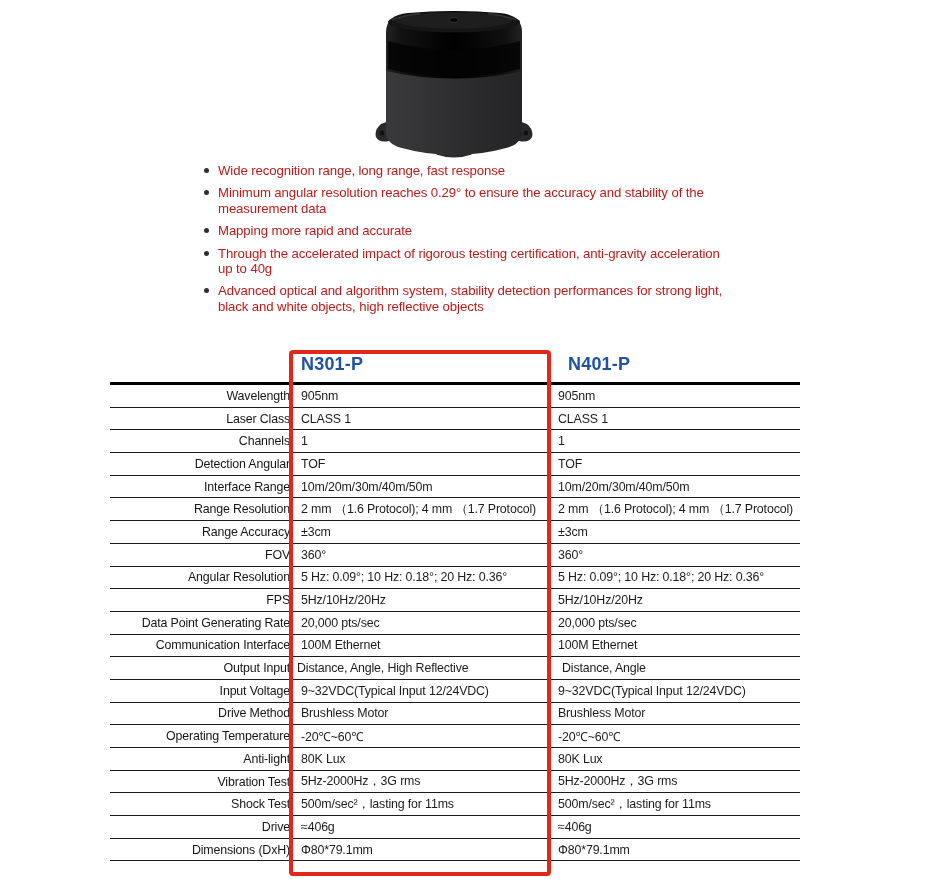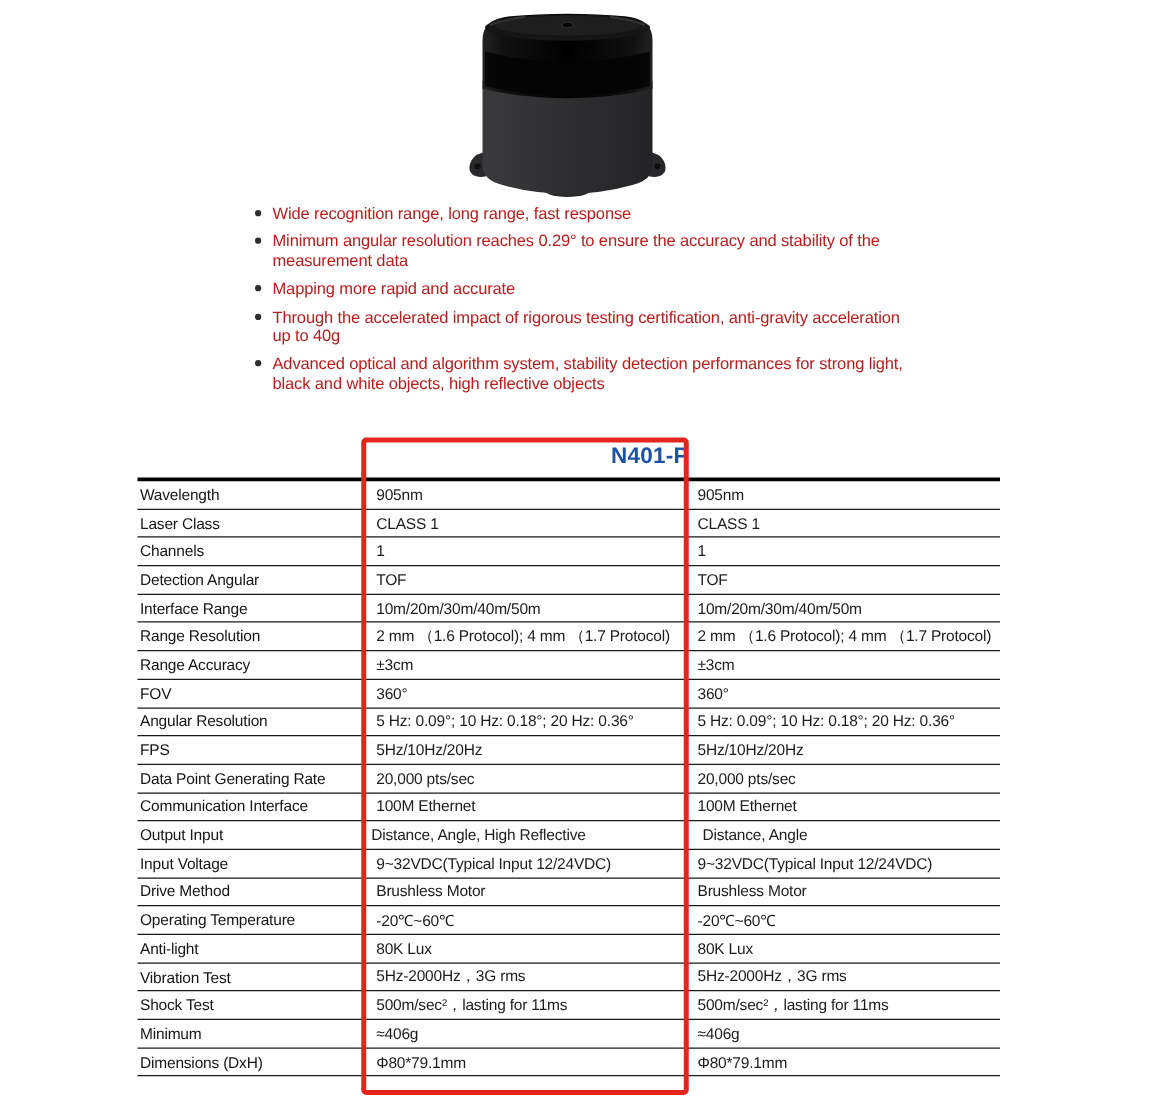--- a/index.html
+++ b/index.html
@@ -36,29 +36,29 @@
   .spec { position: absolute; left: 110px; top: 352px; width: 690px; }
   .thead {
     display: grid; grid-template-columns: 180px 261px 249px;
     height: 30px; border-bottom: 3px solid #000;
   }
   .th {
     font-size: 18px; font-weight: bold; letter-spacing: 0.2px;
     align-self: start; padding-top: 2px;
   }
   .th-n301 { padding-left: 11px; }
-  .th-n401 { padding-left: 5px; text-align: right; }
+  .th-n401 { padding-left: 17px; }
   .tr {
     display: grid; grid-template-columns: 180px 261px 249px;
     height: 21.7px; align-items: center;
     border-bottom: 1.4px solid #191919;
     font-size: 12.4px; letter-spacing: -0.15px;
   }
   .td { white-space: nowrap; }
-  .td-label { padding-left: 2px; color: #161616; }
+  .td-label { padding-left: 2px; color: #161616; text-align: right; }
   .td-n301 { padding-left: 11px; }
   .td-n401 { padding-left: 7px; }
 
   
   .red-box {
     position: absolute; left: 179px; top: -2px;
     width: 254px; height: 518px;
     border: 4px solid #e2261c; border-radius: 4px;
     pointer-events: none;
   }
@@ -125,20 +125,21 @@
 
     <li class="feature">
       <span class="bullet-dot"></span>
       <span class="ftext">Advanced optical and algorithm system, stability detection performances for strong light, black and white objects, high reflective objects</span>
     </li>
   </ul>
 
   <div class="spec">
     <div class="thead">
       <div class="th th-label"></div>
+      <div class="th th-n301" id="n301-header" style="color: rgb(30, 82, 165);">N301-P</div>
       <div class="th th-n401" id="n401-header" style="color: rgb(30, 82, 165);">N401-P</div>
     </div>
     <div id="spec-tbody">
     <div class="tr">
       <div class="td td-label">Wavelength</div>
       <div class="td td-n301">905nm</div>
       <div class="td td-n401">905nm</div>
     </div>
 
     <div class="tr">
@@ -243,21 +244,21 @@
       <div class="td td-n401">5Hz-2000Hz，3G rms</div>
     </div>
 
     <div class="tr">
       <div class="td td-label">Shock Test</div>
       <div class="td td-n301">500m/sec²，lasting for 11ms</div>
       <div class="td td-n401">500m/sec²，lasting for 11ms</div>
     </div>
 
     <div class="tr">
-      <div class="td td-label">Minimum</div>
+      <div class="td td-label">Drive</div>
       <div class="td td-n301">≈406g</div>
       <div class="td td-n401">≈406g</div>
     </div>
 
     <div class="tr">
       <div class="td td-label">Dimensions (DxH)</div>
       <div class="td td-n301">Φ80*79.1mm</div>
       <div class="td td-n401">Φ80*79.1mm</div>
     </div>
   </div>

